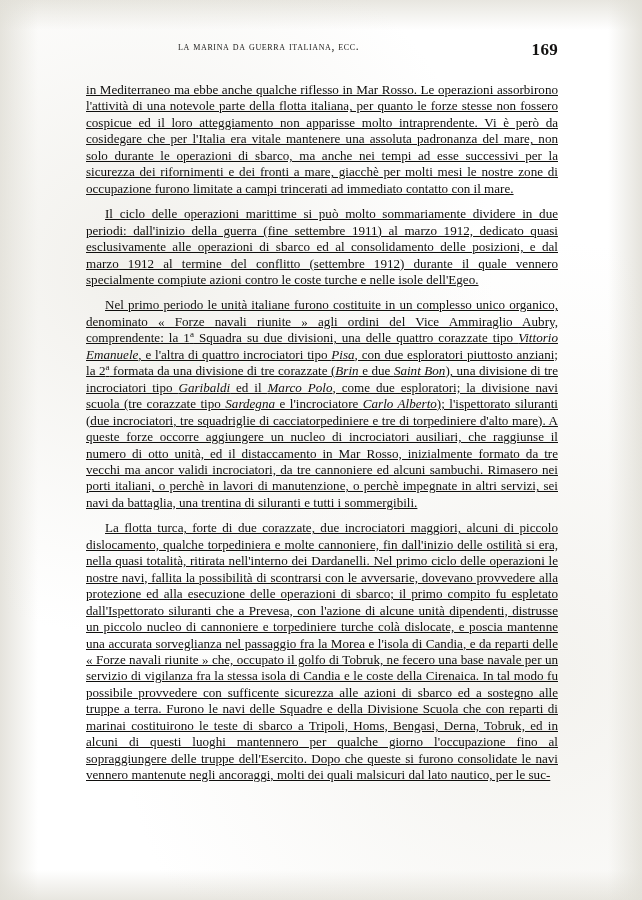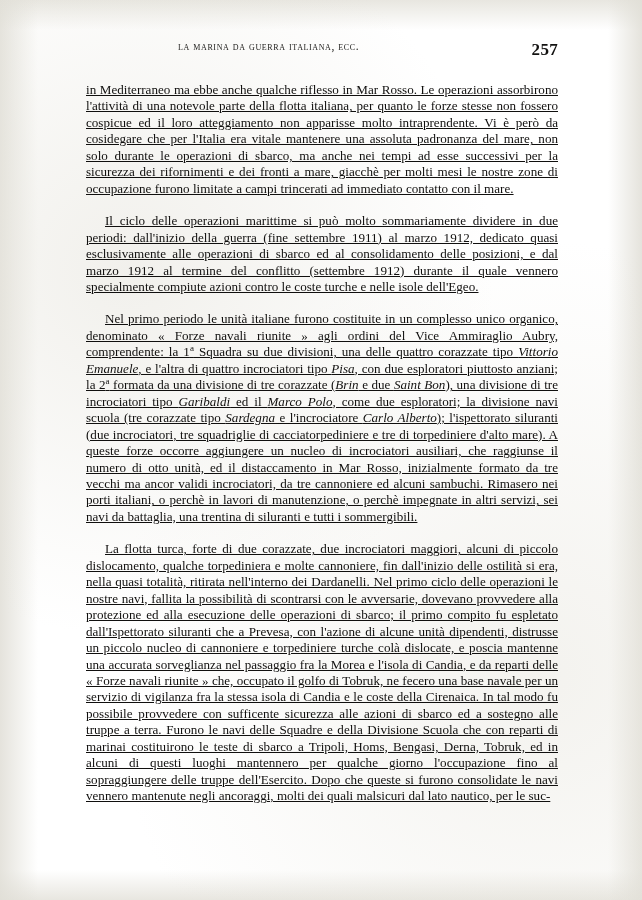--- a/index.html
+++ b/index.html
@@ -61,34 +61,34 @@
     text-align: justify;
     text-justify: inter-word;
     color: #100f0e;
     hyphens: manual;
     text-decoration: underline;
   }
   .body-text p.indent {
     text-indent: 19px;
   }
   .body-text p + p {
-    margin-top: 16px;
+    margin-top: 9px;
   }
   i { font-style: italic; }
   .sup { font-size: 9px; vertical-align: super; line-height: 0; }
 </style>
 </head>
 <body>
 
 <div class="page">
   <div class="content">
 
     <div class="header">
       <div class="running-head">LA MARINA DA GUERRA ITALIANA, ECC.</div>
-      <div class="folio">257</div>
+      <div class="folio">169</div>
     </div>
 
     <div class="body-text">
       <p>in Mediterraneo ma ebbe anche qualche riflesso in Mar Rosso. Le operazioni assorbirono l'attività di una notevole parte della flotta italiana, per quanto le forze stesse non fossero cospicue ed il loro atteggiamento non apparisse molto intraprendente. Vi è però da cosidegare che per l'Italia era vitale mantenere una assoluta padronanza del mare, non solo durante le operazioni di sbarco, ma anche nei tempi ad esse successivi per la sicurezza dei rifornimenti e dei fronti a mare, giacchè per molti mesi le nostre zone di occupazione furono limitate a campi trincerati ad immediato contatto con il mare.</p>
       <p class="indent">Il ciclo delle operazioni marittime si può molto sommariamente dividere in due periodi: dall'inizio della guerra (fine settembre 1911) al marzo 1912, dedicato quasi esclusivamente alle operazioni di sbarco ed al consolidamento delle posizioni, e dal marzo 1912 al termine del conflitto (settembre 1912) durante il quale vennero specialmente compiute azioni contro le coste turche e nelle isole dell'Egeo.</p>
       <p class="indent">Nel primo periodo le unità italiane furono costituite in un complesso unico organico, denominato « Forze navali riunite » agli ordini del Vice Ammiraglio Aubry, comprendente: la 1<span class="sup">a</span> Squadra su due divisioni, una delle quattro corazzate tipo <i>Vittorio Emanuele</i>, e l'altra di quattro incrociatori tipo <i>Pisa</i>, con due esploratori piuttosto anziani; la 2<span class="sup">a</span> formata da una divisione di tre corazzate (<i>Brin</i> e due <i>Saint Bon</i>), una divisione di tre incrociatori tipo <i>Garibaldi</i> ed il <i>Marco Polo</i>, come due esploratori; la divisione navi scuola (tre corazzate tipo <i>Sardegna</i> e l'incrociatore <i>Carlo Alberto</i>); l'ispettorato siluranti (due incrociatori, tre squadriglie di cacciatorpediniere e tre di torpediniere d'alto mare). A queste forze occorre aggiungere un nucleo di incrociatori ausiliari, che raggiunse il numero di otto unità, ed il distaccamento in Mar Rosso, inizialmente formato da tre vecchi ma ancor validi incrociatori, da tre cannoniere ed alcuni sambuchi. Rimasero nei porti italiani, o perchè in lavori di manutenzione, o perchè impegnate in altri servizi, sei navi da battaglia, una trentina di siluranti e tutti i sommergibili.</p>
       <p class="indent">La flotta turca, forte di due corazzate, due incrociatori maggiori, alcuni di piccolo dislocamento, qualche torpediniera e molte cannoniere, fin dall'inizio delle ostilità si era, nella quasi totalità, ritirata nell'interno dei Dardanelli. Nel primo ciclo delle operazioni le nostre navi, fallita la possibilità di scontrarsi con le avversarie, dovevano provvedere alla protezione ed alla esecuzione delle operazioni di sbarco; il primo compito fu espletato dall'Ispettorato siluranti che a Prevesa, con l'azione di alcune unità dipendenti, distrusse un piccolo nucleo di cannoniere e torpediniere turche colà dislocate, e poscia mantenne una accurata sorveglianza nel passaggio fra la Morea e l'isola di Candia, e da reparti delle « Forze navali riunite » che, occupato il golfo di Tobruk, ne fecero una base navale per un servizio di vigilanza fra la stessa isola di Candia e le coste della Cirenaica. In tal modo fu possibile provvedere con sufficente sicurezza alle azioni di sbarco ed a sostegno alle truppe a terra. Furono le navi delle Squadre e della Divisione Scuola che con reparti di marinai costituirono le teste di sbarco a Tripoli, Homs, Bengasi, Derna, Tobruk, ed in alcuni di questi luoghi mantennero per qualche giorno l'occupazione fino al sopraggiungere delle truppe dell'Esercito. Dopo che queste si furono consolidate le navi vennero mantenute negli ancoraggi, molti dei quali malsicuri dal lato nautico, per le suc-</p>
     </div>
 
   </div>

